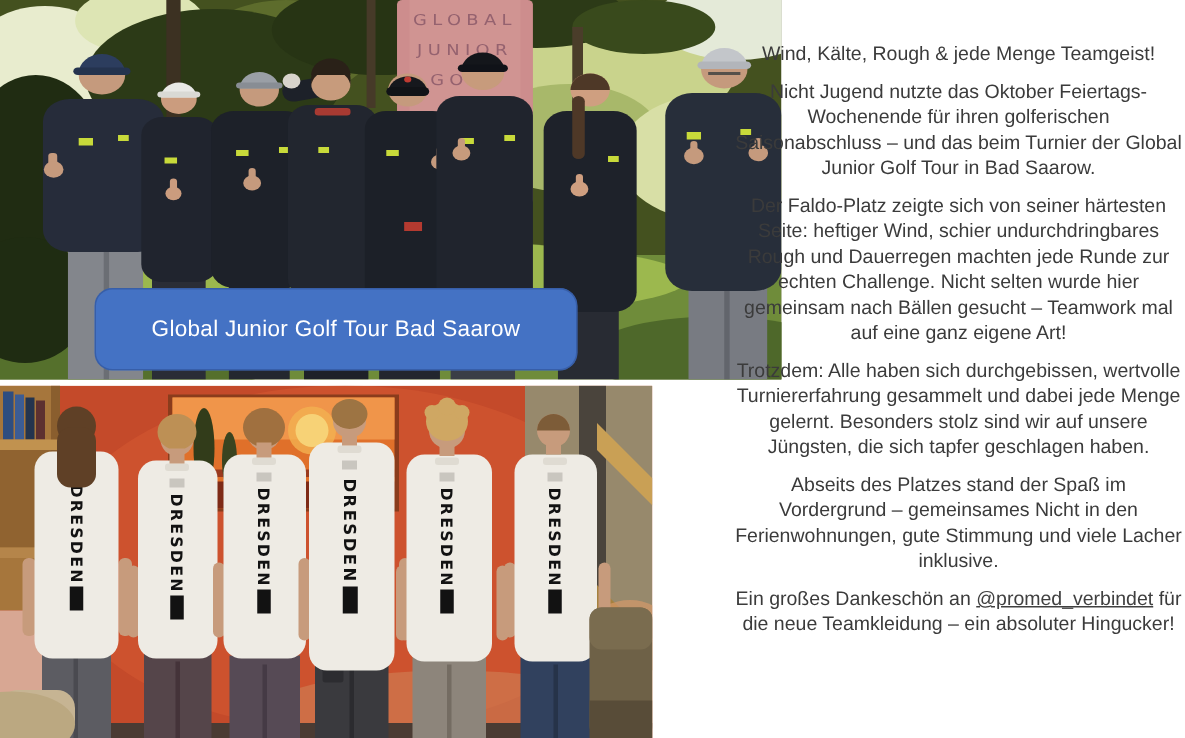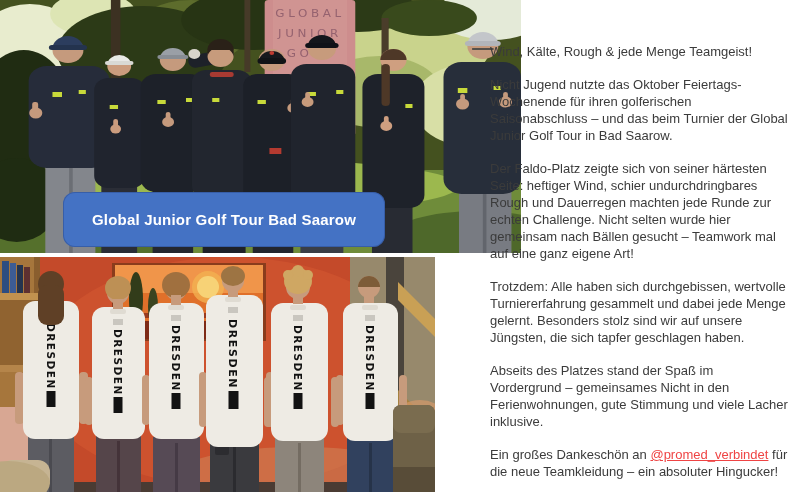--- a/index.html
+++ b/index.html
@@ -7,27 +7,27 @@
          font-family:"Liberation Sans",sans-serif;}
   
   .photo{position:absolute;overflow:hidden;}
   .photo-top{left:0;top:0;width:521px;height:253px;}
   .photo-bottom{left:0;top:257px;width:435px;height:235px;}
   .photo svg{display:block;width:100%;height:100%;}
   svg text{font-family:"DejaVu Sans","Liberation Sans",sans-serif;}
   
   .banner{position:absolute;left:63px;top:192px;width:322px;height:55px;
           background:#4472c4;border-radius:12px;box-shadow:0 0 0 1px rgba(46,78,145,.55) inset;
-          display:flex;align-items:center;justify-content:center;font-weight:bold;}
+          display:flex;align-items:center;justify-content:center;}
   .banner span{color:#ffffff;font-size:15px;letter-spacing:.2px;}
   
   .article{position:absolute;left:490px;top:27px;width:298px;
            color:#3b3b3b;font-size:13px;line-height:17px;}
-  .article p{margin:16px 0 8px 0;}
-  .article a{color:#ef4444;}
+  .article p{margin:0 0 8px 0;text-align:center;}
+  .article a{color:#404040;}
 </style>
 </head>
 <body>
 
 <div class="stage">
 
   <div class="photo photo-top">
     <svg viewBox="0 0 437 253" preserveAspectRatio="none">
 
       <rect width="437" height="253" fill="#44511f"></rect>

